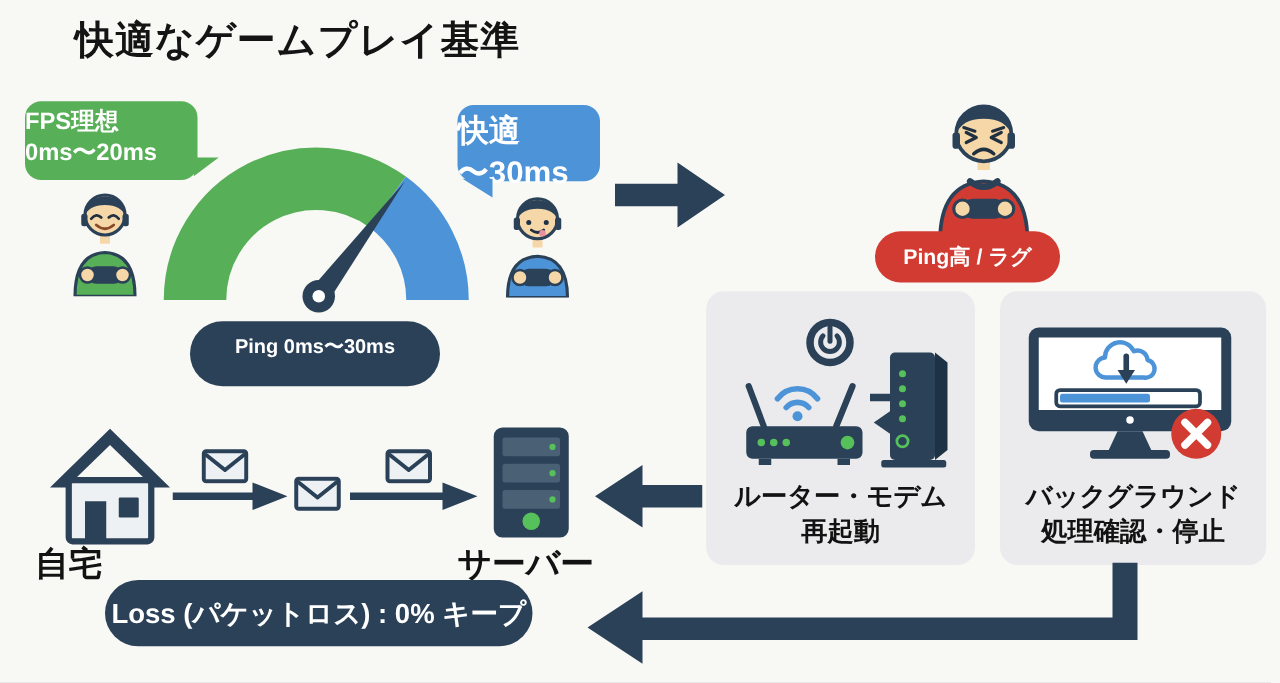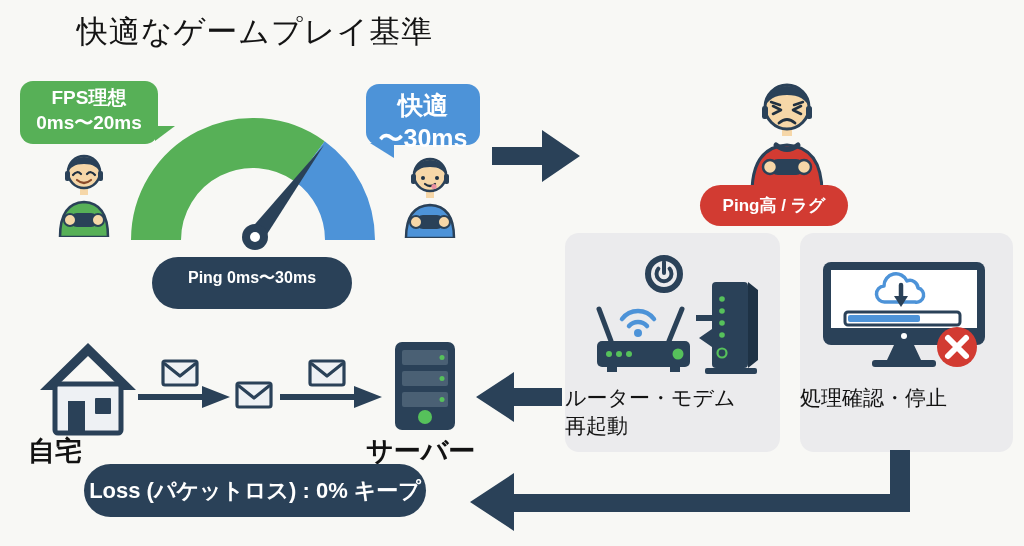--- a/index.html
+++ b/index.html
@@ -1,35 +1,35 @@
 <!DOCTYPE html>
 <html style="--bg: #f8f8f5; --ink: #141414; --navy: #2a4158; --green: #57b057; --blue: #4d93d8; --red: #d23b32; --card: #ebebed; --skin: #f6d7a8; --led: #56c15b; --screen: #eef1f4;"><head>
 <meta charset="utf-8">
 <style>
   html,body{margin:0;padding:0;background:#ddd}
   .stage{position:relative;width:1024px;height:546px;background:var(--bg);
          font-family:"Liberation Sans","DejaVu Sans",sans-serif;overflow:hidden}
   .abs{position:absolute}
-  .title{position:absolute;font-weight:400;color:var(--ink);text-align:center;
+  .title{position:absolute;font-weight:700;color:var(--ink);text-align:left;
          font-size:31px;letter-spacing:1px;white-space:nowrap}
-  .bubble{position:absolute;color:#fff;font-weight:800;text-align:center;
+  .bubble{position:absolute;color:#fff;font-weight:800;text-align:left;
           border-radius:13px;line-height:1.3;padding-top:5px}
   .bubble.green{background:var(--green);font-size:19px}
   .bubble.blue{background:var(--blue);font-size:25px}
   .tail-r{position:absolute;right:-17px;bottom:3px;width:0;height:0;
           border-left:20px solid var(--green);border-bottom:15px solid transparent}
   .tail-l{position:absolute;left:4px;bottom:-13px;width:0;height:0;
           border-right:24px solid var(--blue);border-bottom:15px solid transparent}
   .pill{position:absolute;border-radius:999px;color:#fff;font-weight:800;
         text-align:center;white-space:nowrap}
   .pill.navy{background:var(--navy)}
   .pill.red{background:var(--red)}
   .card{position:absolute;top:233px;height:219px;background:var(--card);border-radius:14px}
-  .card-label{position:absolute;left:0;right:0;top:151px;
-              font-weight:400;font-size:21px;color:#121212;line-height:1.33}
+  .card-label{position:absolute;left:0;right:0;top:151px;text-align:center;
+              font-weight:700;font-size:21px;color:#121212;line-height:1.33}
   .icon-label{position:absolute;font-weight:800;font-size:27px;color:#121212}
   
   .fN{fill:var(--navy)} .fG{fill:var(--green)} .fB{fill:var(--blue)} .fR{fill:var(--red)}
   .fS{fill:var(--skin)} .fW{fill:#fff} .fL{fill:var(--led)} .fScr{fill:var(--screen)}
   .fD{fill:#1e3245} .fSlot{fill:#4a6074}
   .sN{stroke:var(--navy)} .sB{stroke:var(--blue)} .sW{stroke:#fff}
   .sI{stroke:#203040} .sM{stroke:#8a4a2a} .sL{stroke:var(--led)}
   .nf{fill:none} .rc{stroke-linecap:round;stroke-linejoin:round}
 </style>
 </head>
@@ -156,20 +156,21 @@
       <rect x="72" y="121" width="64" height="7" rx="3" class="fN"></rect>
       <path d="M85,63 a8,8 0 0 1 -1,-16 a12,12 0 0 1 23,-5 a8,8 0 0 1 11,7 a7,7 0 0 1 -3,14 z" class="fW sB rc" stroke-width="3.5"></path>
       <line x1="101" y1="46" x2="101" y2="59" class="sN rc" stroke-width="4.5"></line>
       <polygon points="94,57 108,57 101,68" class="fN"></polygon>
       <rect x="45" y="73" width="115" height="13" rx="3" class="fW sN" stroke-width="3"></rect>
       <rect x="48" y="76" width="72" height="7" rx="2" class="fB"></rect>
       <circle cx="157" cy="108" r="20" class="fR"></circle>
       <path d="M148,99 L166,117 M166,99 L148,117" class="nf sW rc" stroke-width="6"></path>
     </svg>
     <div class="card-label">
+      <div>バックグラウンド</div>
       <div>処理確認・停止</div>
     </div>
   </div>
 
   <svg class="abs" style="left:36px;top:340px" width="104" height="96" viewBox="0 0 104 96">
     <rect x="19" y="44" width="66" height="49" rx="3" class="fScr sN" stroke-width="5"></rect>
     <polygon points="52,3 4,50 17,50 52,16 87,50 100,50" class="fN"></polygon>
     <rect x="32" y="61" width="17" height="32" class="fN"></rect>
     <rect x="59" y="58" width="16" height="16" rx="1" class="fN"></rect>
   </svg>

